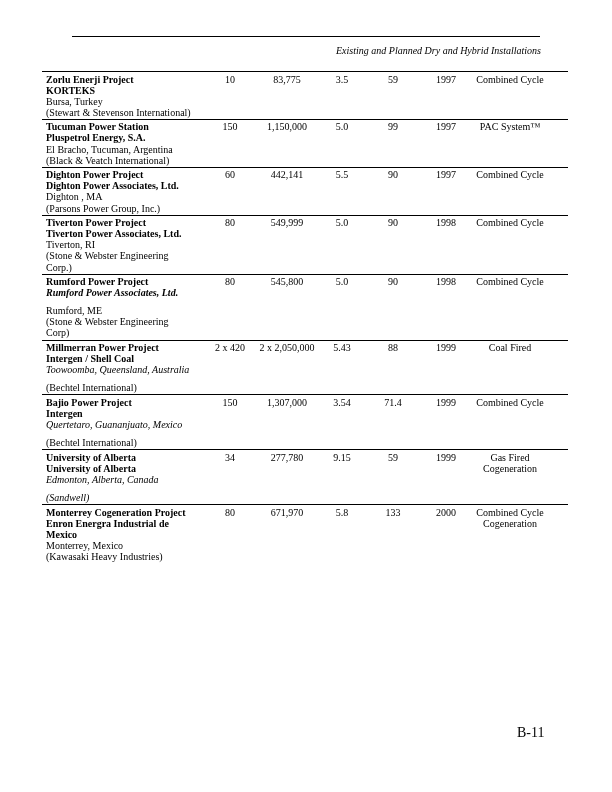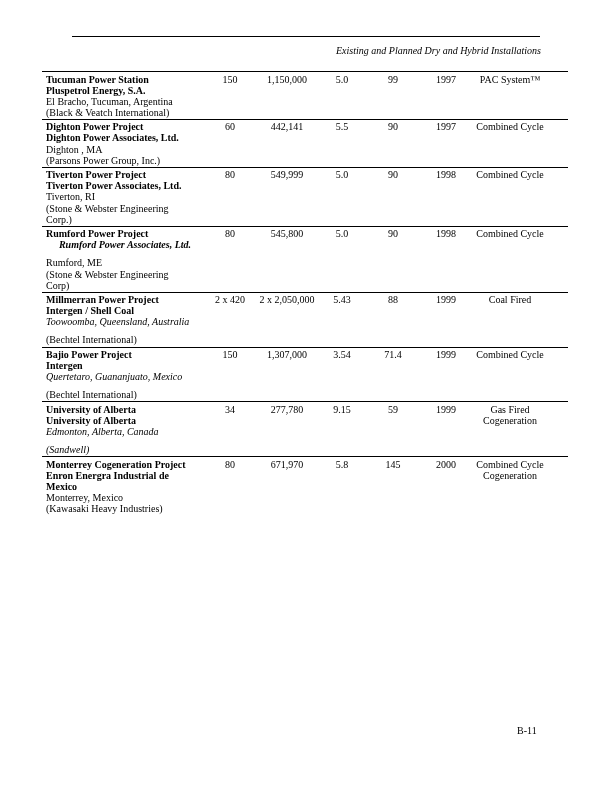--- a/index.html
+++ b/index.html
@@ -43,27 +43,27 @@
     font-size: 10px;
     line-height: 11.1px;
   }
   tr:not(:last-child) td { border-bottom: 1px solid #000; }
   td.c-project { text-align: left; padding-left: 4px; padding-right: 6px; }
   td.c-num { text-align: center; }
   td.c-type { text-align: center; padding-right: 14px; }
   .line { min-height: 11.1px; }
   .line.b  { font-weight: bold; }
   .line.i  { font-style: italic; }
-  .line.bi { font-weight: bold; font-style: italic; text-align: center; }
+  .line.bi { font-weight: bold; font-style: italic; }
   .line.blank { height: 7px; min-height: 7px; }
   .page-number {
     position: absolute;
     top: 725px;
     left: 517px;
-    font-size: 10px;
+    font-size: 14px;
   }
 </style>
 </head>
 <body>
 
 <div class="page">
   <div class="header-rule"></div>
   <div class="header-text">Existing and Planned Dry and Hybrid Installations</div>
 
   <table class="data-table">
@@ -71,20 +71,36 @@
       <col style="width:168px">
       <col style="width:40px">
       <col style="width:74px">
       <col style="width:36px">
       <col style="width:66px">
       <col style="width:40px">
       <col style="width:102px">
     </colgroup>
     <tbody>
 
+  <tr>
+    <td class="c-project">
+            <div class="line b">Zorlu Enerji Project</div>
+            <div class="line b">KORTEKS</div>
+            <div class="line">Bursa, Turkey</div>
+            <div class="line">(Stewart &amp; Stevenson International)</div>
+          </td>
+    <td class="c-num">10</td>
+    <td class="c-num">83,775</td>
+    <td class="c-num">3.5</td>
+    <td class="c-num">59</td>
+    <td class="c-num">1997</td>
+    <td class="c-type">
+            <div class="line">Combined Cycle</div>
+          </td>
+  </tr>
 
   <tr>
     <td class="c-project">
             <div class="line b">Tucuman Power Station</div>
             <div class="line b">Pluspetrol Energy, S.A.</div>
             <div class="line">El Bracho, Tucuman, Argentina</div>
             <div class="line">(Black &amp; Veatch International)</div>
           </td>
     <td class="c-num">150</td>
     <td class="c-num">1,150,000</td>
@@ -211,21 +227,21 @@
     <td class="c-project">
             <div class="line b">Monterrey Cogeneration Project</div>
             <div class="line b">Enron Energra Industrial de</div>
             <div class="line b">Mexico</div>
             <div class="line">Monterrey, Mexico</div>
             <div class="line">(Kawasaki Heavy Industries)</div>
           </td>
     <td class="c-num">80</td>
     <td class="c-num">671,970</td>
     <td class="c-num">5.8</td>
-    <td class="c-num">145</td>
+    <td class="c-num">133</td>
     <td class="c-num">2000</td>
     <td class="c-type">
             <div class="line">Combined Cycle</div>
             <div class="line">Cogeneration</div>
           </td>
   </tr>
 </tbody>
   </table>
 
   <div class="page-number">B-11</div>

